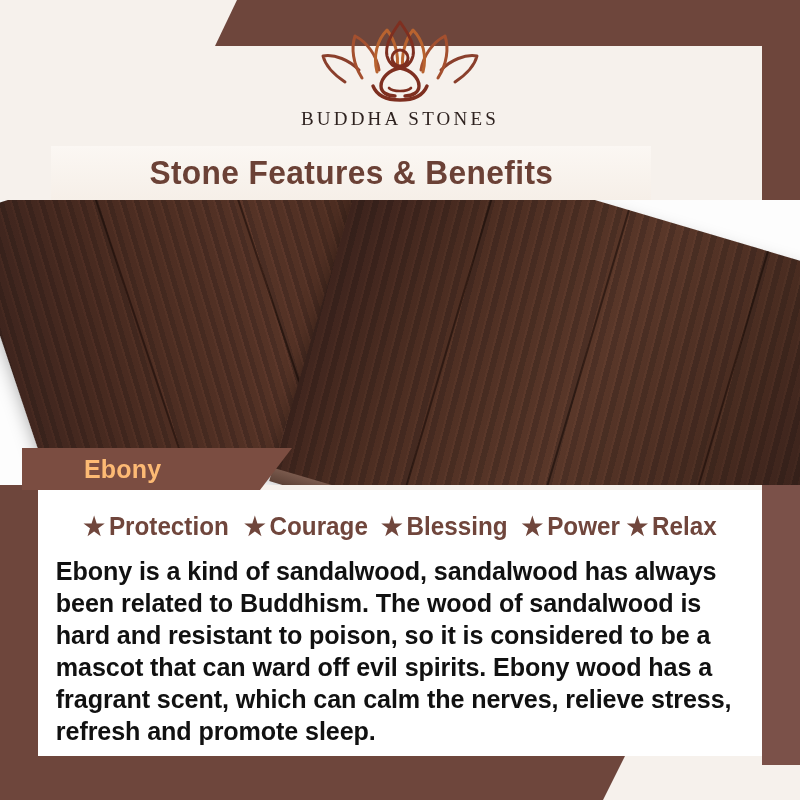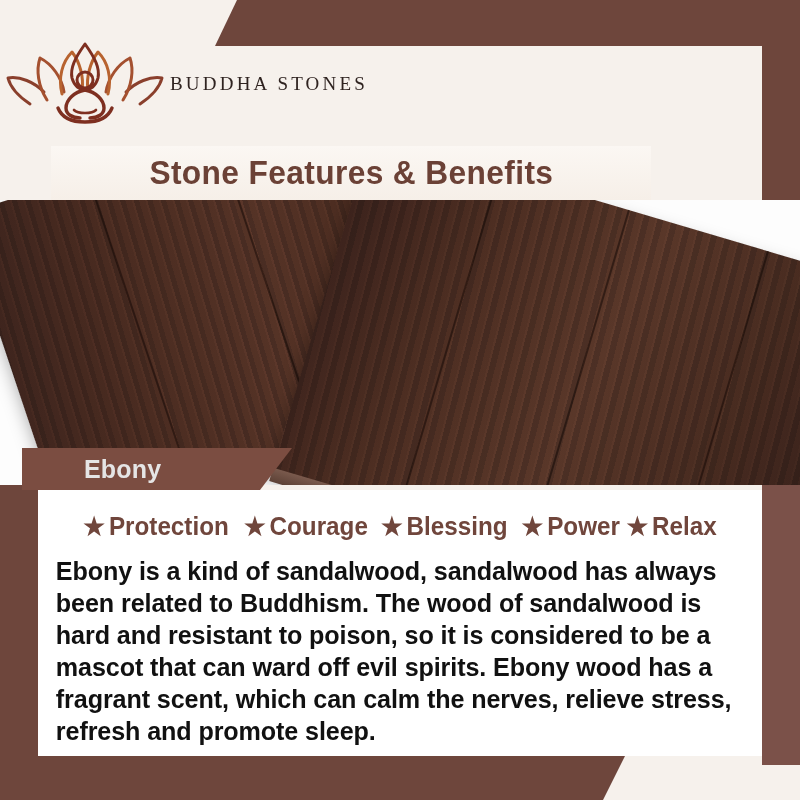--- a/index.html
+++ b/index.html
@@ -37,21 +37,21 @@
   }
   .corner-tr-dark {
     position:absolute; right:0; top:398px; width:38px; height:70px;
     background:#5e342c;
     clip-path:polygon(0 0, 100% 0, 100% 100%, 0 55%);
   }
 
   
   .header {
     position:absolute; top:0; left:0; width:800px; height:148px;
-    display:flex; flex-direction:row; align-items:center; justify-content:flex-start;
+    display:flex; flex-direction:column; align-items:center; justify-content:flex-start;
     padding-top:16px;
   }
   .logo-mark { width:170px; height:88px; display:block; }
   .brand-name {
     margin-top:4px;
     font-family:"Liberation Serif", serif;
     font-size:19px; letter-spacing:3.2px; color:#2f2320; font-weight:400;
   }
 
   
@@ -96,21 +96,21 @@
   }
 
   
   .ebony-band {
     position:absolute; left:22px; top:448px; width:270px; height:42px;
     background:#7b4d41;
     clip-path:polygon(0 0, 100% 0, calc(100% - 32px) 100%, 0 100%);
     display:flex; align-items:center;
   }
   .ebony-text {
-    margin-left:62px; color:#e5e5e5; font-size:25px; font-weight:700;
+    margin-left:62px; color:#fdba74; font-size:25px; font-weight:700;
     font-family:"Liberation Sans", sans-serif; letter-spacing:.2px;
   }
 
   
   .content {
     position:absolute; left:38px; top:490px; width:724px; height:266px;
     background:#ffffff; padding:22px 8px 0 8px;
   }
   .features {
     display:flex; align-items:center; justify-content:center;

